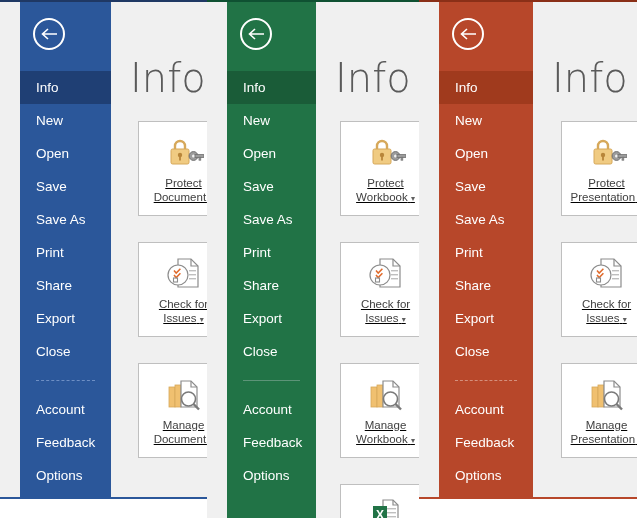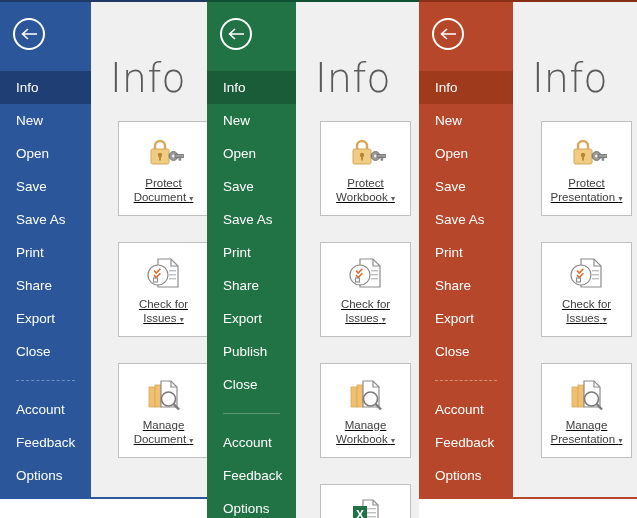--- a/index.html
+++ b/index.html
@@ -17,20 +17,21 @@
   }
 
   
   .panel {
     position: absolute;
     top: 0;
     display: flex;
     background: #f0f0f0;
     overflow: hidden;
     box-sizing: border-box;
+    padding-left: 20px;
   }
   .panel-word  { left: 0;   width: 207px; height: 499px; border-top: 2px solid #1f3864; border-bottom: 2px solid #2b579a; }
   .panel-excel { left: 207px; width: 212px; height: 518px; border-top: 2px solid #0f5132; }
   .panel-ppt   { left: 419px; width: 218px; height: 499px; border-top: 2px solid #8a2f17; border-bottom: 2px solid #b7472a; }
 
   
   .sidebar {
     width: 91px;
     flex: 0 0 91px;
     position: relative;
@@ -249,21 +250,20 @@
     </div>
     <div class="nav">
       <div class="nav-item active-excel">Info</div>
       <div class="nav-item">New</div>
       <div class="nav-item">Open</div>
       <div class="nav-item">Save</div>
       <div class="nav-item">Save As</div>
       <div class="nav-item">Print</div>
       <div class="nav-item">Share</div>
       <div class="nav-item">Export</div>
-      <div class="nav-item">Publish</div>
       <div class="nav-item">Close</div>
       <div class="nav-sep nav-sep-excel"></div>
       <div class="nav-item">Account</div>
       <div class="nav-item">Feedback</div>
       <div class="nav-item">Options</div>
     </div>
   </div>
   <div class="content">
     <div class="info-title">Info</div>
     <div class="cards">

